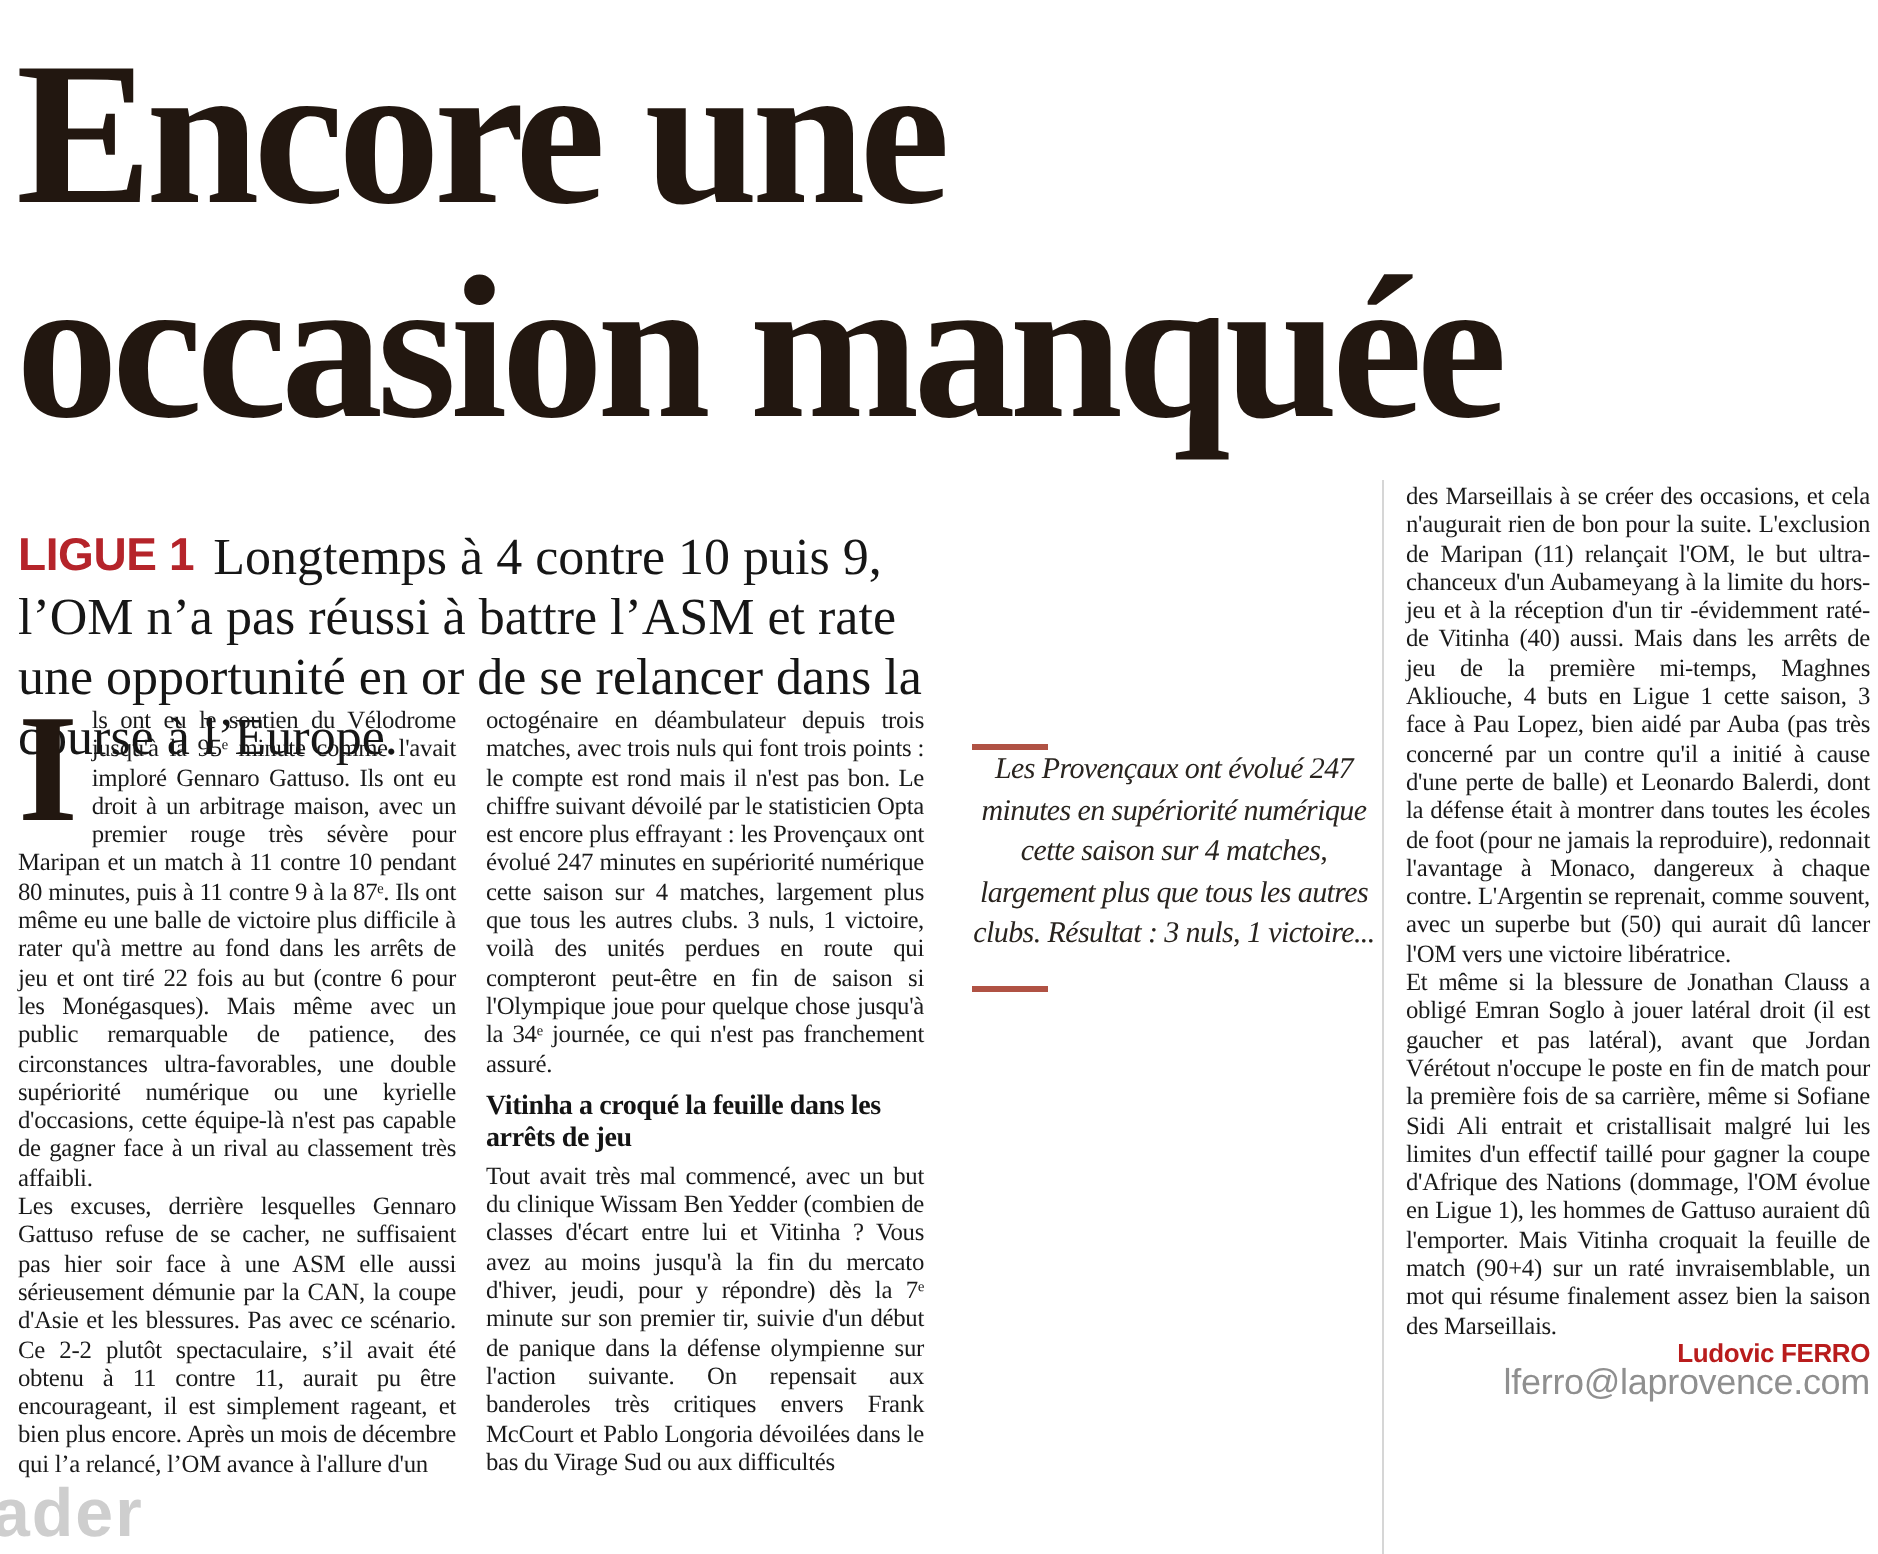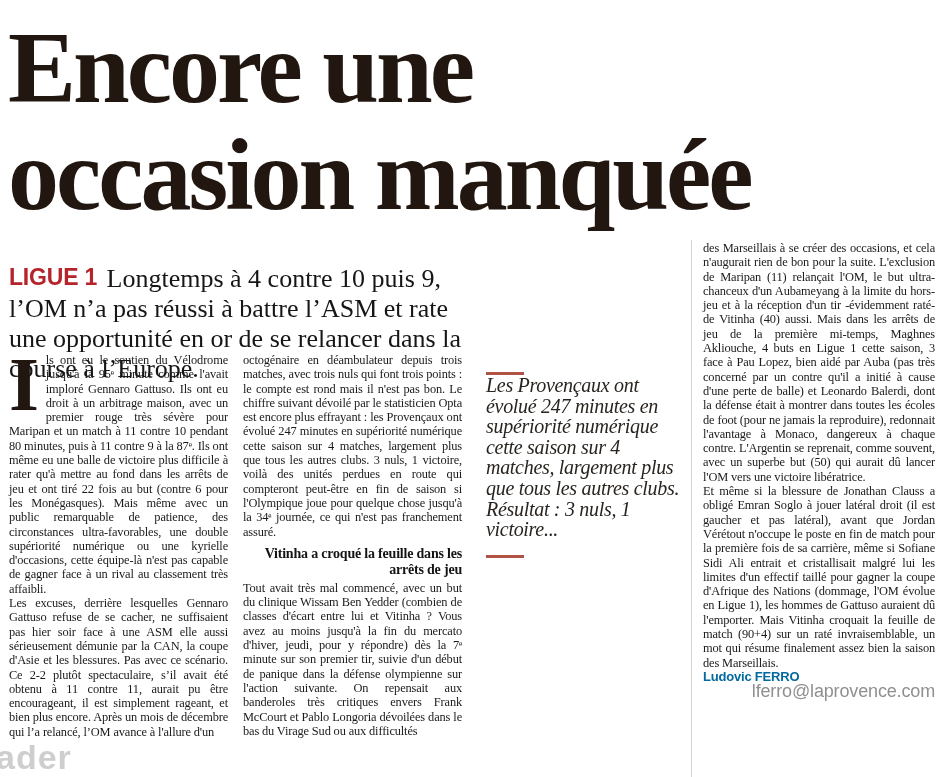--- a/index.html
+++ b/index.html
@@ -57,49 +57,50 @@
     height:57px;
     padding:3px 7px 0 0;
     font-weight:bold;
     color:#221710;
   }
   .subhead{
     font-weight:bold;
     font-size:14px;
     line-height:16px;
     margin:7px 0 3px 0;
-    text-align:right;
+    text-align:left;
     letter-spacing:-0.2px;
     color:#141414;
   }
   .pull-rule{
     width:38px;height:3px;
     background:#b05244;
     border:none;margin:0;
   }
   .rule-top{margin-top:19px;}
   .rule-bottom{margin-top:15px;}
   .pullquote{
     font-style:italic;
-    font-size:20px;
+    font-size:15px;
     line-height:20.6px;
-    text-align:left;
+    text-align:center;
     letter-spacing:-0.3px;
     color:#29241f;
     margin-top:15px;
   }
   .vrule{
     position:absolute;left:691px;top:240px;
     width:1px;height:537px;background:#d6d6d6;
   }
   .byline{
+    text-align:right;
     font-family:"Liberation Sans", sans-serif;
     font-weight:bold;
     font-size:13px;
-    color:#0369a1;
+    color:#b91c1c;
     margin-top:4px;
     letter-spacing:-0.2px;
   }
   .byline-email{
     text-align:right;
     font-family:"Liberation Sans", sans-serif;
     font-size:18px;
     color:#8f8f8f;
     margin-top:8px;
   }

